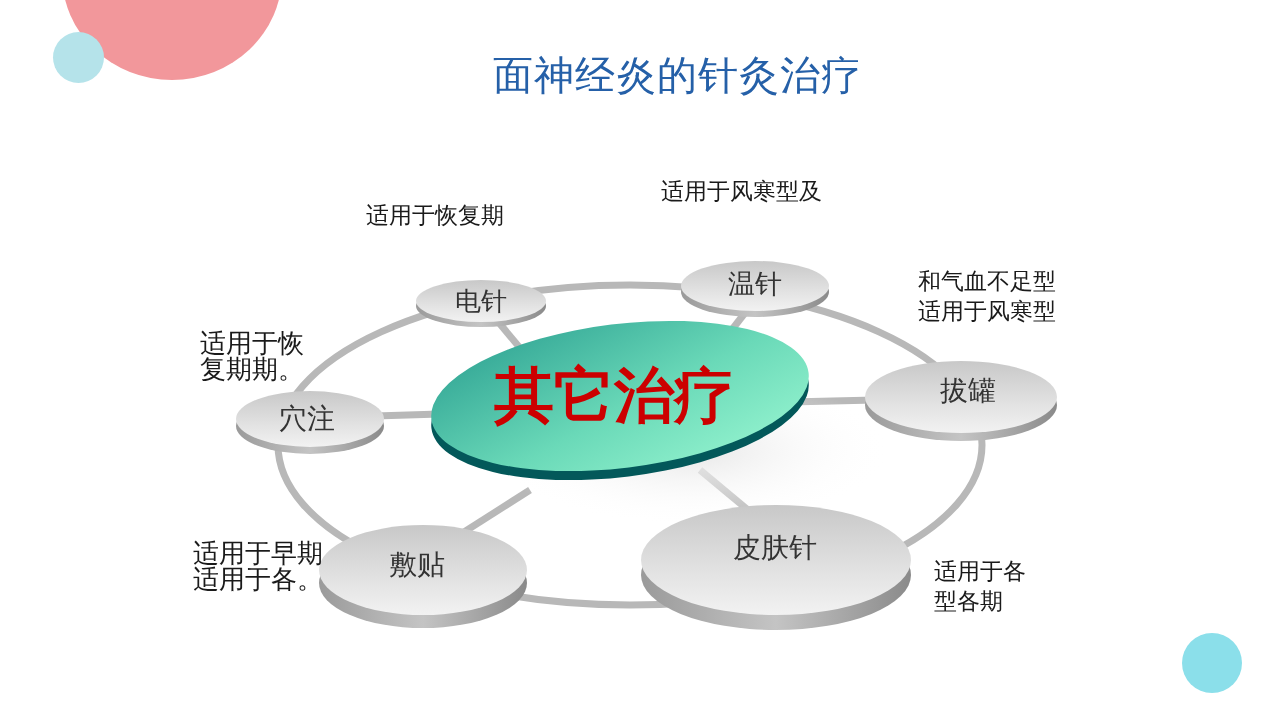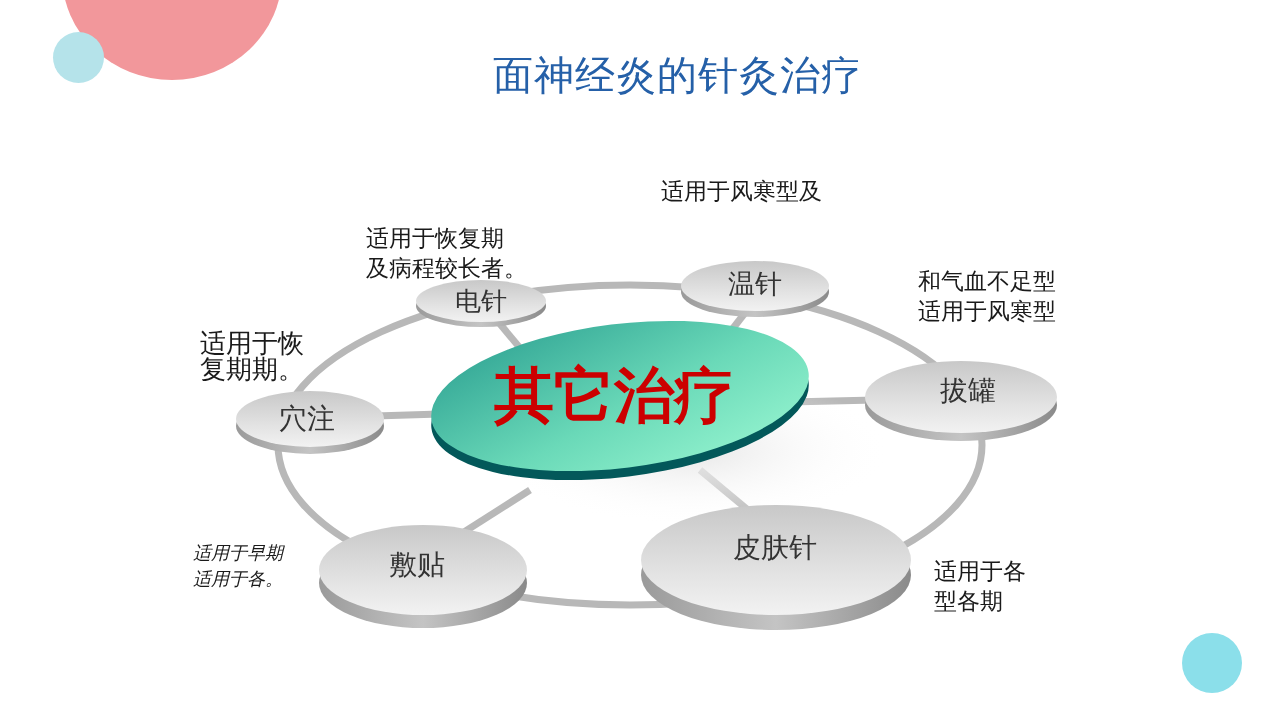--- a/index.html
+++ b/index.html
@@ -93,35 +93,34 @@
     <text class="node-label" x="417" y="574" text-anchor="middle" font-size="28">敷贴</text>
   </g>
 
   <g>
     <ellipse cx="310" cy="426" rx="74" ry="28" fill="url(#nodeEdge)"></ellipse>
     <ellipse cx="310" cy="419" rx="74" ry="28" fill="url(#nodeTop)"></ellipse>
     <text class="node-label" x="307" y="428" text-anchor="middle" font-size="28">穴注</text>
   </g>
 </svg>
 
-<div class="note" style="left:366px; top:200px;margin-top:23px;">
+<div class="note" style="left:366px; top:200px;">
   <span>适用于恢复期</span>
-  <span>及病程较长者。</span>
 </div>
 <div class="note" style="left:661px; top:176px;text-align:center;">
   <span>适用于风寒型及</span>
 </div>
 <div class="note" style="left:918px; top:266px;">
   <span>和气血不足型</span>
   <span>适用于风寒型</span>
 </div>
 <div class="note" style="left:934px; top:556px;">
   <span>适用于各</span>
   <span>型各期</span>
 </div>
-<div class="note" style="left:193px; top:540px; font-size:18px; line-height:26px;font-style:italic;">
+<div class="note" style="left:193px; top:540px; font-size:26px; line-height:26px;">
   <span>适用于早期</span>
   <span>适用于各。</span>
 </div>
 <div class="note" style="left:200px; top:330px; font-size:26px; line-height:26px;">
   <span>适用于恢</span>
   <span>复期期。</span>
 </div>
 
 </body></html>

